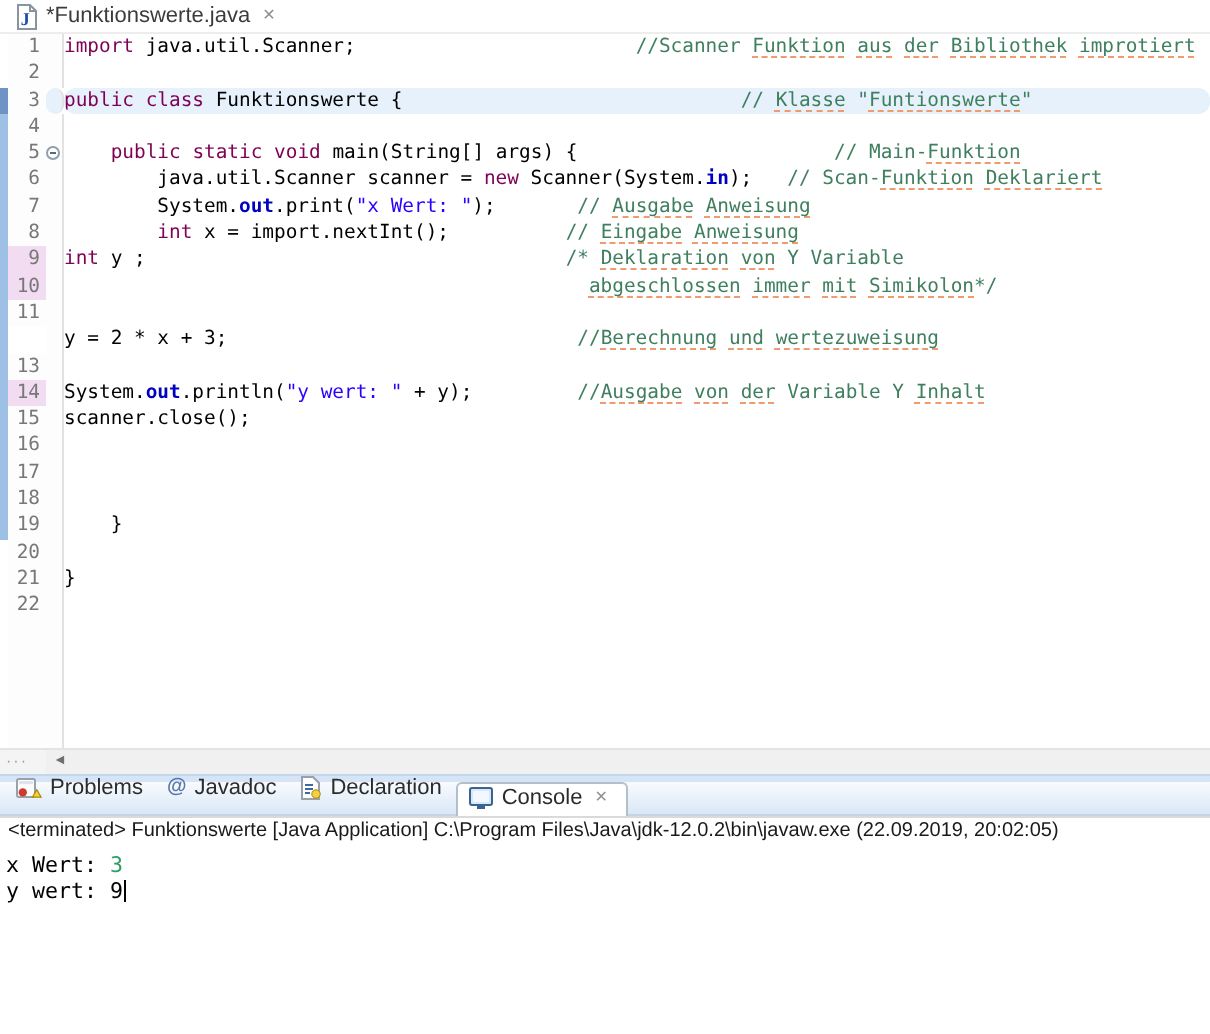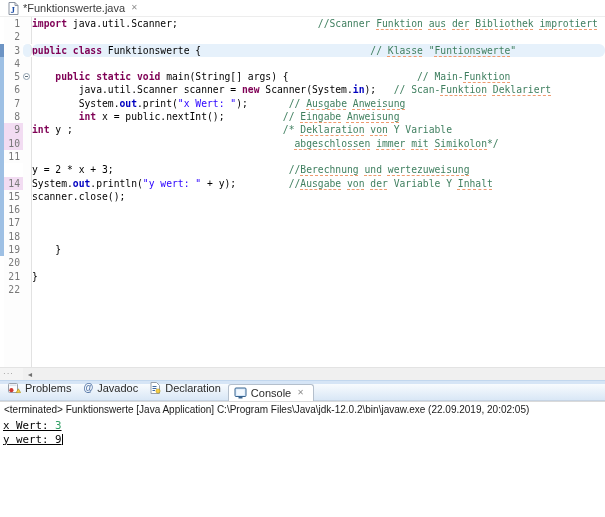--- a/index.html
+++ b/index.html
@@ -26,21 +26,21 @@
          font:9.7px/13.3px "DejaVu Sans Mono", monospace; background:#fdfdfd; }
   .num.pink { background:var(--diffChanged); }
   .num.del { border-bottom:1px solid #3c3c3c;margin-top:40px; }
   .fold { width:9px; flex:0 0 9px; border-right:1px solid #e2e2e2; position:relative; background:#fdfdfd; }
   .foldm { position:absolute; left:0px; top:3px; width:7px; height:7px; border:1px solid #8f9fae;
            border-radius:50%; background:#fff; }
   .foldm::after { content:""; position:absolute; left:1px; right:1px; top:2px; border-top:1px solid #5a6a78; }
   .row.hl .fold, .row.hl .code { background:var(--currentLine);border-radius:6px; }
   .code { flex:1 1 auto; font:9.7px/13.3px "DejaVu Sans Mono", monospace; white-space:pre;
           color:#000; overflow:hidden; }
-  .t-k { color:var(--keyword); font-weight:bold;text-align:center; }
+  .t-k { color:var(--keyword); font-weight:normal;text-align:center; }
   .t-s { color:var(--string); }
   .t-c { color:var(--comment); }
   .t-e { color:var(--comment); text-decoration:underline dashed var(--squiggle);
          text-decoration-thickness:1px; text-underline-offset:2px; text-decoration-skip-ink:none; }
   .t-f { color:var(--staticField); font-weight:bold; }
   .t-in { color:var(--consoleInput); }
 
   
   .hscroll { height:13px; flex:0 0 13px; background:#f0f0f0; border-top:1px solid #e3e3e3;
              display:flex; align-items:center; }
@@ -59,21 +59,21 @@
           color:#2b2b2b; height:24px; }
   .btab.sel { background:#fff; border:1px solid #b4bfcc; border-bottom:none;
               border-radius:3px 3px 0 0; height:17px; margin-bottom:-1px; position:relative; }
   .btab .ticon { display:inline-flex; }
   .btab .tclose { font-size:8px; }
 
   .console-status { height:15px; flex:0 0 15px; background:#fff; border-top:1px solid #dadada;
                     font-size:10px; color:#1a1a1a; display:flex; align-items:center; padding-left:4px;
                     white-space:nowrap; overflow:hidden; }
   .console-output { flex:1 1 auto; background:#fff; font:10.8px/13.4px "DejaVu Sans Mono", monospace;
-                    color:#000; padding:3px 8px 0 3px; overflow:hidden;text-decoration:underline; }
+                    color:#000; padding:3px 8px 0 3px; overflow:hidden; }
   .caret { display:inline-block; width:1px; height:11px; background:#000; vertical-align:-2px; }
 </style>
 </head>
 <body>
 
 <div class="app">
 
   <div class="editor-tabbar">
     <div class="etab">
       <span class="ticon">
@@ -131,21 +131,21 @@
         <div class="row">
           <div class="bar range"></div>
           <div class="num">7</div>
           <div class="fold"></div>
           <pre class="code"><span class="t-p">        System.</span><span class="t-f">out</span><span class="t-p">.print(</span><span class="t-s">"x Wert: "</span><span class="t-p">);       </span><span class="t-c">// </span><span class="t-e">Ausgabe</span><span class="t-c"> </span><span class="t-e">Anweisung</span></pre>
         </div>
         <div class="row">
           <div class="bar range"></div>
           <div class="num">8</div>
           <div class="fold"></div>
-          <pre class="code"><span class="t-p">        </span><span class="t-k">int</span><span class="t-p"> x = public.nextInt();          </span><span class="t-c">// </span><span class="t-e">Eingabe</span><span class="t-c"> </span><span class="t-e">Anweisung</span></pre>
+          <pre class="code"><span class="t-p">        </span><span class="t-k">int</span><span class="t-p"> x = import.nextInt();          </span><span class="t-c">// </span><span class="t-e">Eingabe</span><span class="t-c"> </span><span class="t-e">Anweisung</span></pre>
         </div>
         <div class="row">
           <div class="bar range"></div>
           <div class="num pink">9</div>
           <div class="fold"></div>
           <pre class="code"><span class="t-k">int</span><span class="t-p"> y ;</span><span class="t-p">                                    </span><span class="t-c">/* </span><span class="t-e">Deklaration</span><span class="t-c"> </span><span class="t-e">von</span><span class="t-c"> Y Variable</span></pre>
         </div>
         <div class="row">
           <div class="bar range"></div>
           <div class="num pink">10</div>
@@ -156,20 +156,26 @@
           <div class="bar range"></div>
           <div class="num">11</div>
           <div class="fold"></div>
           <pre class="code"></pre>
         </div>
         <div class="row">
           <div class="bar range"></div>
           <div class="num pink del">12</div>
           <div class="fold"></div>
           <pre class="code"><span class="t-p">y = 2 * x + 3;</span><span class="t-p">                              </span><span class="t-c">//</span><span class="t-e">Berechnung</span><span class="t-c"> </span><span class="t-e">und</span><span class="t-c"> </span><span class="t-e">wertezuweisung</span></pre>
+        </div>
+        <div class="row">
+          <div class="bar range"></div>
+          <div class="num">13</div>
+          <div class="fold"></div>
+          <pre class="code"></pre>
         </div>
         <div class="row">
           <div class="bar range"></div>
           <div class="num pink">14</div>
           <div class="fold"></div>
           <pre class="code"><span class="t-p">System.</span><span class="t-f">out</span><span class="t-p">.println(</span><span class="t-s">"y wert: "</span><span class="t-p"> + y);         </span><span class="t-c">//</span><span class="t-e">Ausgabe</span><span class="t-c"> </span><span class="t-e">von</span><span class="t-c"> </span><span class="t-e">der</span><span class="t-c"> Variable Y </span><span class="t-e">Inhalt</span></pre>
         </div>
         <div class="row">
           <div class="bar range"></div>
           <div class="num">15</div>

